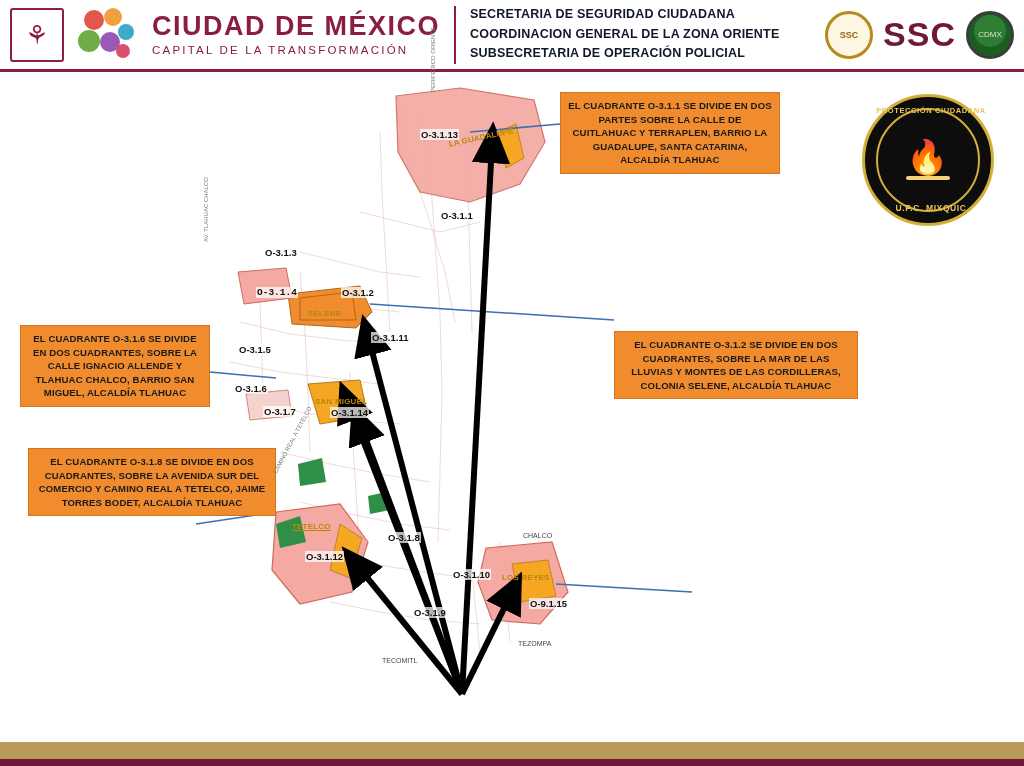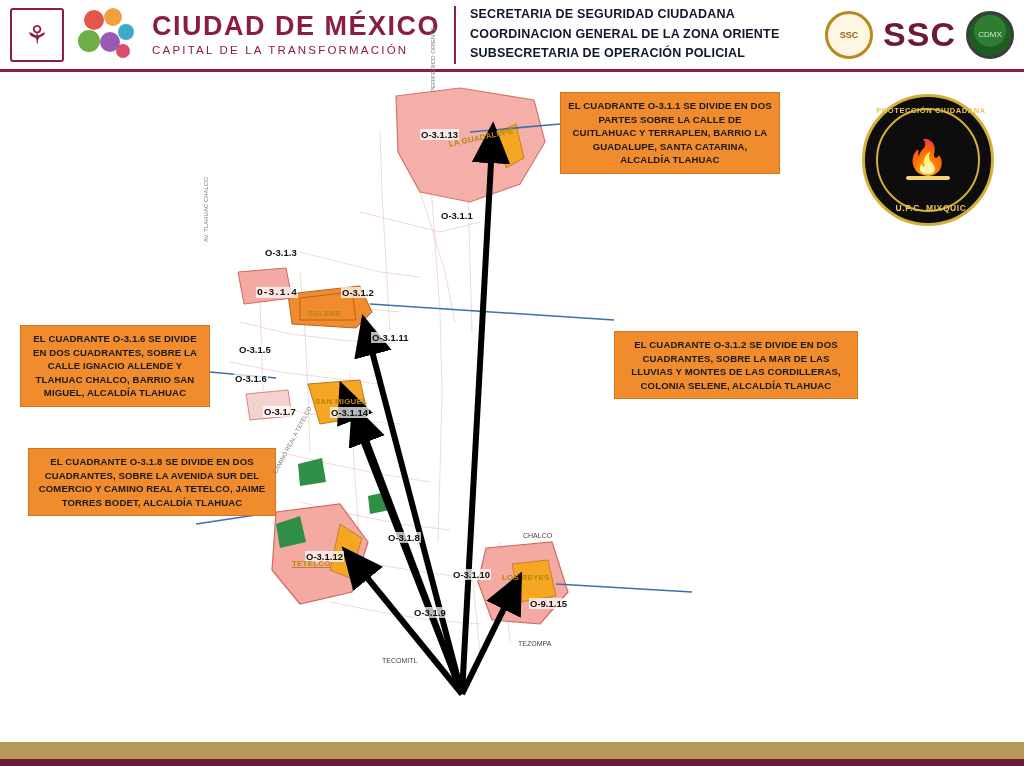--- a/index.html
+++ b/index.html
@@ -244,32 +244,32 @@
   </div>
 
   <div id="label-layer">
       <div class="qlabel" style="left: 420px; top: 57px;">O-3.1.13</div>
       <div class="qlabel" style="left: 440px; top: 138px;">O-3.1.1</div>
       <div class="qlabel" style="left: 264px; top: 175px;">O-3.1.3</div>
       <div class="qlabel" style="left: 256px; top: 215px; font-family: Liberation Mono, monospace;">O-3.1.4</div>
       <div class="qlabel" style="left: 341px; top: 215px;">O-3.1.2</div>
       <div class="qlabel" style="left: 371px; top: 260px;">O-3.1.11</div>
       <div class="qlabel" style="left: 238px; top: 272px;">O-3.1.5</div>
-      <div class="qlabel" style="left: 234px; top: 301px;">O-3.1.6</div>
+      <div class="qlabel" style="left: 234px; top: 311px;">O-3.1.6</div>
       <div class="qlabel" style="left: 263px; top: 334px;">O-3.1.7</div>
       <div class="qlabel" style="left: 330px; top: 335px;">O-3.1.14</div>
       <div class="qlabel" style="left: 305px; top: 479px;">O-3.1.12</div>
       <div class="qlabel" style="left: 387px; top: 460px;">O-3.1.8</div>
       <div class="qlabel" style="left: 452px; top: 497px;">O-3.1.10</div>
       <div class="qlabel" style="left: 413px; top: 535px;">O-3.1.9</div>
       <div class="qlabel" style="left: 529px; top: 526px;">O-9.1.15</div>
       <div class="qname" style="left: 448px; top: 68px; transform: rotate(-12deg); transform-origin: left top;">LA GUADALUPE</div>
       <div class="qname" style="left: 308px; top: 237px;">SELENE</div>
       <div class="qname" style="left: 315px; top: 325px;">SAN MIGUEL</div>
-      <div class="qname" style="left: 292px; top: 487px; text-decoration: underline;">TETELCO</div>
+      <div class="qname" style="left: 292px; top: 450px; text-decoration: underline;">TETELCO</div>
       <div class="qname" style="left: 502px; top: 501px;">LOS REYES</div>
       <div class="placename" style="left: 523px; top: 460px;">CHALCO</div>
       <div class="placename" style="left: 518px; top: 568px;">TEZOMPA</div>
       <div class="placename" style="left: 382px; top: 585px;">TECOMITL</div>
       <div class="streetname" style="left: 203px; top: 170px; transform: rotate(-90deg); transform-origin: left top;">AV. TLAHUAC CHALCO</div>
       <div class="streetname" style="left: 272px; top: 400px; transform: rotate(-62deg); transform-origin: left top;">CAMINO REAL A TETELCO</div>
       <div class="streetname" style="left: 430px; top: 20px; transform: rotate(-90deg); transform-origin: left top;">PERIFERICO ORIENTE</div>
     </div>
 
 </div>

